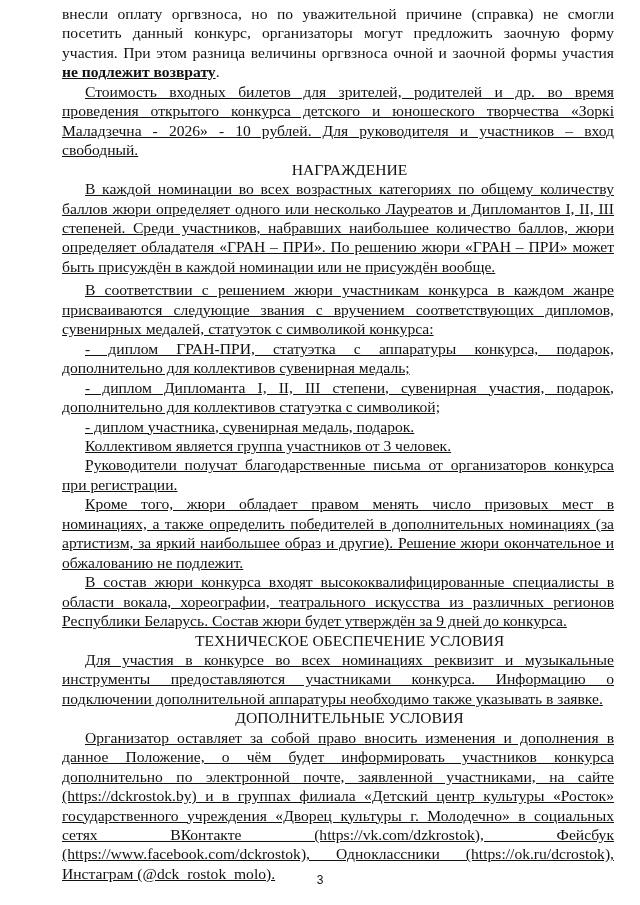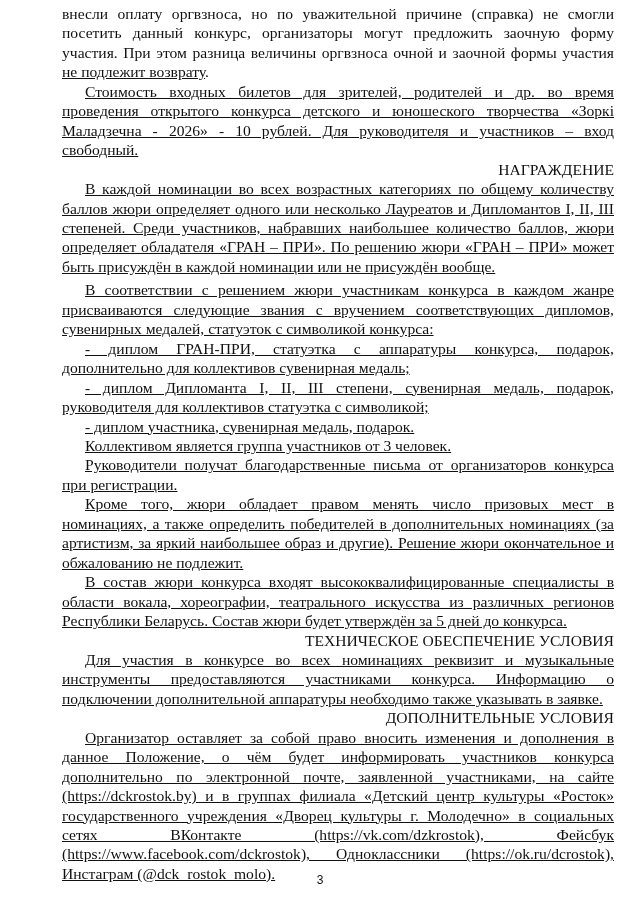--- a/index.html
+++ b/index.html
@@ -5,45 +5,45 @@
   html, body { margin: 0; padding: 0; background: #ffffff; }
   body { width: 640px; height: 905px; position: relative; overflow: hidden; }
   .page {
     position: absolute; left: 62px; top: 4px; width: 552px;
     font-family: "Liberation Serif", "DejaVu Serif", serif;
     font-size: 15.6px; line-height: 19.45px; color: #111;
     text-align: justify;
   }
   .p { margin: 0; }
   .ind { text-indent: 23px; text-decoration: underline; }
-  .heading { margin: 0; text-indent: 23px; text-align: right; }
-  .bu { font-weight: normal; text-decoration: underline; }
+  .heading { margin: 0; text-indent: 23px; text-align: center; }
+  .bu { font-weight: bold; text-decoration: underline; }
   .gap { height: 4px; }
   .pagenum {
     position: absolute; left: 0; width: 640px; top: 873px; text-align: center;
     font-family: "Liberation Sans", "DejaVu Sans", sans-serif; font-size: 12px; color: #111;
   }
 </style>
 </head>
 <body>
 
 <div class="page">
   <p class="p"><span>внесли оплату оргвзноса, но по уважительной причине (справка) не смогли посетить данный конкурс, организаторы могут предложить заочную форму участия. При этом разница величины оргвзноса очной и заочной формы участия </span><span class="bu">не подлежит возврату</span><span>.</span></p>
   <p class="p ind">Стоимость входных билетов для зрителей, родителей и др. во время проведения открытого конкурса детского и юношеского творчества «Зоркі Маладзечна - 2026» - 10 рублей. Для руководителя и участников – вход свободный.</p>
   <p class="heading">НАГРАЖДЕНИЕ</p>
   <p class="p ind">В каждой номинации во всех возрастных категориях по общему количеству баллов жюри определяет одного или несколько Лауреатов и Дипломантов I, II, III степеней. Среди участников, набравших наибольшее количество баллов, жюри определяет обладателя «ГРАН – ПРИ». По решению жюри «ГРАН – ПРИ» может быть присуждён в каждой номинации или не присуждён вообще.</p>
   <div class="gap"></div>
   <p class="p ind">В соответствии с решением жюри участникам конкурса в каждом жанре присваиваются следующие звания с вручением соответствующих дипломов, сувенирных медалей, статуэток с символикой конкурса:</p>
   <p class="p ind">- диплом ГРАН-ПРИ, статуэтка с аппаратуры конкурса, подарок, дополнительно для коллективов сувенирная медаль;</p>
-  <p class="p ind">- диплом Дипломанта I, II, III степени, сувенирная медаль, подарок, руководителя для коллективов статуэтка с символикой;</p>
+  <p class="p ind">- диплом Дипломанта I, II, III степени, сувенирная участия, подарок, дополнительно для коллективов статуэтка с символикой;</p>
   <p class="p ind">- диплом участника, сувенирная медаль, подарок.</p>
   <p class="p ind">Коллективом является группа участников от 3 человек.</p>
   <p class="p ind">Руководители получат благодарственные письма от организаторов конкурса при регистрации.</p>
   <p class="p ind">Кроме того, жюри обладает правом менять число призовых мест в номинациях, а также определить победителей в дополнительных номинациях (за артистизм, за яркий наибольшее образ и другие). Решение жюри окончательное и обжалованию не подлежит.</p>
-  <p class="p ind">В состав жюри конкурса входят высококвалифицированные специалисты в области вокала, хореографии, театрального искусства из различных регионов Республики Беларусь. Состав жюри будет утверждён за 5 дней до конкурса.</p>
+  <p class="p ind">В состав жюри конкурса входят высококвалифицированные специалисты в области вокала, хореографии, театрального искусства из различных регионов Республики Беларусь. Состав жюри будет утверждён за 9 дней до конкурса.</p>
   <p class="heading">ТЕХНИЧЕСКОЕ ОБЕСПЕЧЕНИЕ УСЛОВИЯ</p>
   <p class="p ind">Для участия в конкурсе во всех номинациях реквизит и музыкальные инструменты предоставляются участниками конкурса. Информацию о подключении дополнительной аппаратуры необходимо также указывать в заявке.</p>
   <p class="heading">ДОПОЛНИТЕЛЬНЫЕ УСЛОВИЯ</p>
   <p class="p ind">Организатор оставляет за собой право вносить изменения и дополнения в данное Положение, о чём будет информировать участников конкурса дополнительно по электронной почте, заявленной участниками, на сайте (https://dckrostok.by) и в группах филиала «Детский центр культуры «Росток» государственного учреждения «Дворец культуры г. Молодечно» в социальных сетях ВКонтакте (https://vk.com/dzkrostok), Фейсбук (https://www.facebook.com/dckrostok), Одноклассники (https://ok.ru/dcrostok), Инстаграм (@dck_rostok_molo).</p>
 
 </div>
 
 <div class="pagenum">3</div>
 
 </body></html>

